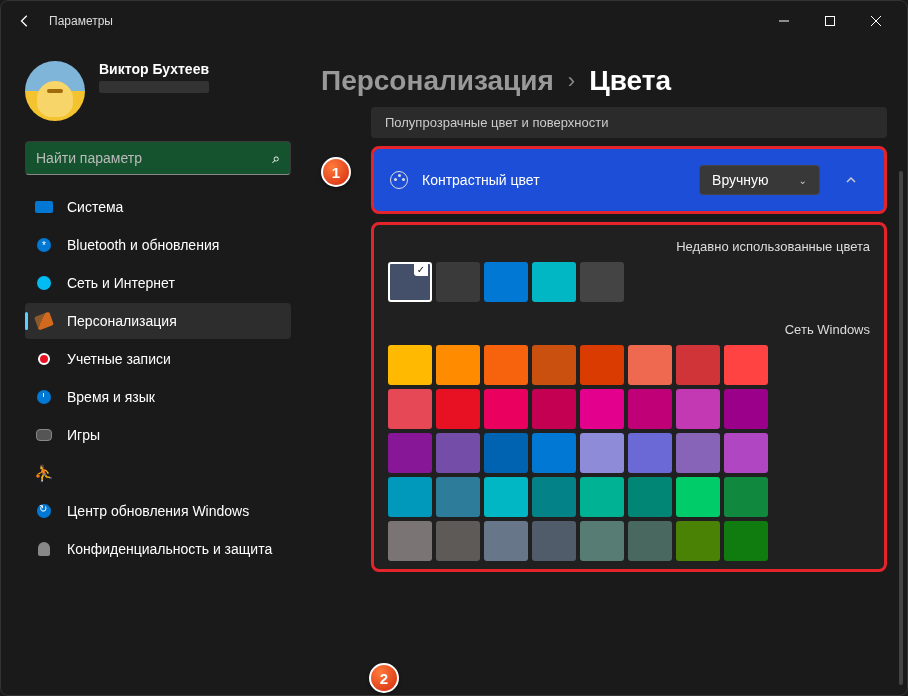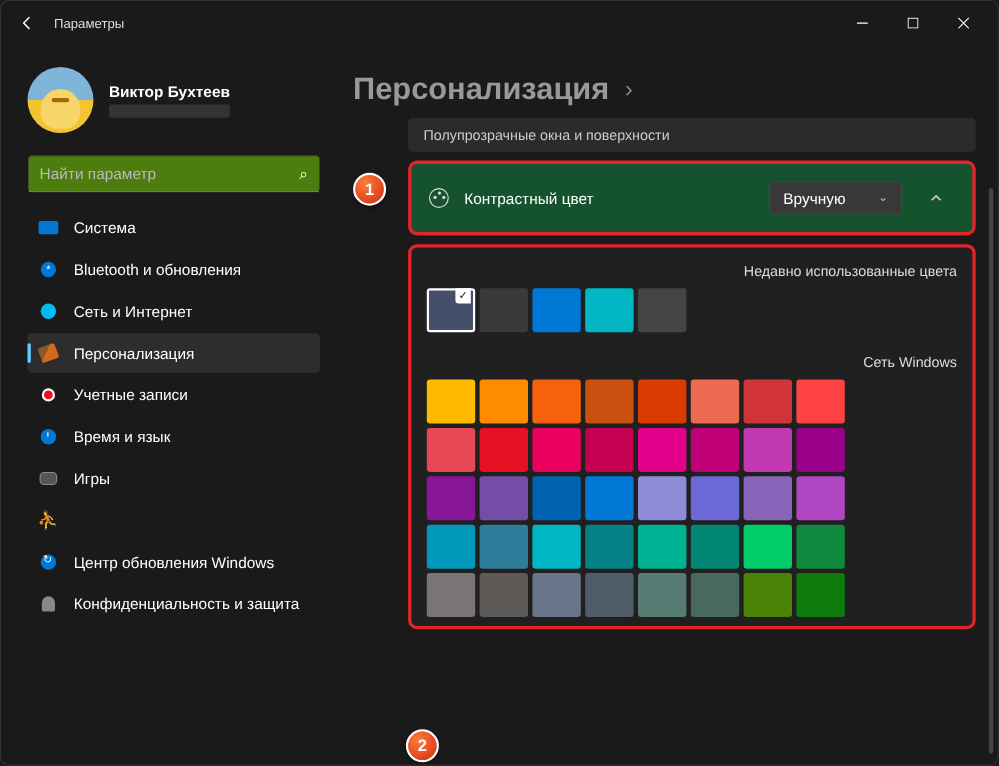--- a/index.html
+++ b/index.html
@@ -4,28 +4,28 @@
 <style>
 * { margin:0; padding:0; box-sizing:border-box; font-family:"Segoe UI",sans-serif; }
 body { background:#1a1a1a; width:908px; height:696px; overflow:hidden; position:relative; border-radius:8px; border:1px solid #333; }
 .titlebar { height:40px; display:flex; align-items:center; padding:0 8px; color:#fff;justify-content:center; }
 .back-btn { width:32px; height:32px; display:flex; align-items:center; justify-content:center; cursor:pointer; border-radius:4px; }
 .app-title { font-size:12px; margin-left:8px; color:#ddd; }
 .win-controls { margin-left:auto; display:flex; }
 .win-btn { width:46px; height:40px; display:flex; align-items:center; justify-content:center; cursor:pointer; color:#fff; }
 .container { display:flex; height:calc(100% - 40px); }
 .sidebar { width:300px; padding:10px 10px 10px 24px; display:flex; flex-direction:column; }
-.user-block { display:flex; align-items:center; margin:10px 0 20px 0; }
+.user-block { display:flex; align-items:flex-start; margin:10px 0 20px 0; }
 .avatar { width:60px; height:60px; border-radius:50%; background:linear-gradient(#7fb5d9 50%,#f4c430 50%); position:relative; overflow:hidden; flex-shrink:0; }
 .avatar::before { content:""; position:absolute; bottom:4px; left:50%; transform:translateX(-50%); width:36px; height:36px; background:#f8d568; border-radius:50% 50% 40% 40%; }
 .avatar::after { content:""; position:absolute; bottom:28px; left:50%; transform:translateX(-50%); width:16px; height:4px; background:#a0690c; border-radius:2px; }
 .user-info { margin-left:14px; color:#fff; }
 .user-name { font-size:14px; font-weight:600; }
 .user-email { font-size:12px; color:#555; background:#333; height:12px; width:110px; margin-top:4px; border-radius:2px; }
-.search-box { display:flex; align-items:center; background:#4d7c0f; border:1px solid #3a3a3a; border-bottom:1px solid #888; border-radius:4px; height:34px; padding:0 10px; margin-bottom:14px; }
+.search-box { display:flex; align-items:center; background:#14532d; border:1px solid #3a3a3a; border-bottom:1px solid #888; border-radius:4px; height:34px; padding:0 10px; margin-bottom:14px; }
 .search-box input { flex:1; background:transparent; border:none; outline:none; color:#fff; font-size:14px; }
 .search-box input::placeholder { color:#bbb; }
 .search-icon { color:#fff; font-size:14px; }
 .nav { display:flex; flex-direction:column; gap:2px; }
 .nav-item { display:flex; align-items:center; height:36px; padding:0 10px; border-radius:4px; color:#fff; font-size:14px; cursor:pointer; gap:14px; }
 .nav-item.active { background:#2d2d2d; position:relative; }
 .nav-item.active::before { content:""; position:absolute; left:0; top:9px; bottom:9px; width:3px; background:#60cdff; border-radius:2px; }
 .nav-icon { width:18px; height:18px; display:flex; align-items:center; justify-content:center; font-size:14px; }
 .ic-system { width:18px; height:12px; background:#0078d4; border-radius:2px; }
 .ic-bt { width:14px; height:14px; background:#0078d4; border-radius:50%; display:flex; align-items:center; justify-content:center; color:#fff; font-size:10px; }
@@ -41,21 +41,21 @@
 .ic-privacy { width:12px; height:14px; background:#888; border-radius:6px 6px 2px 2px; }
 .ic-update { width:14px; height:14px; background:#0078d4; border-radius:50%; position:relative; }
 .ic-update::before { content:"↻"; position:absolute; color:#fff; font-size:10px; top:-1px; left:2px; }
 .main { flex:1; padding:8px 20px 0 20px; overflow:hidden; position:relative; }
 .breadcrumb { display:flex; align-items:center; gap:14px; color:#fff; margin:16px 0 10px 0; }
 .bc-parent { font-size:28px; font-weight:600; color:#999; }
 .bc-sep { font-size:22px; color:#888; }
 .bc-current { font-size:28px; font-weight:600; color:#fff; }
 .panel-cut { background:#2b2b2b; border-radius:4px; padding:8px 14px; color:#ccc; font-size:13px; margin-left:50px; margin-bottom:8px; position:relative; }
 .callout-row { position:relative; margin-left:20px; }
-.accent-row { background:#14532d; border:3px solid #e3242b; border-radius:8px; display:flex; align-items:center; padding:14px 16px; gap:14px; margin-left:30px; }
+.accent-row { background:#1d4ed8; border:3px solid #e3242b; border-radius:8px; display:flex; align-items:center; padding:14px 16px; gap:14px; margin-left:30px; }
 .palette-icon { width:18px; height:18px; border:1.5px solid #ddd; border-radius:50%; position:relative; }
 .palette-icon::before { content:""; position:absolute; width:3px; height:3px; background:#ddd; border-radius:50%; top:2px; left:7px; box-shadow:-4px 4px 0 #ddd,4px 4px 0 #ddd; }
 .accent-label { flex:1; color:#fff; font-size:14px; }
 .dropdown { background:#383838; border:1px solid #454545; border-radius:4px; padding:6px 12px; display:flex; align-items:center; gap:30px; color:#fff; font-size:14px; cursor:pointer; }
 .chev { font-size:10px; color:#ccc; }
 .expand-btn { width:34px; height:34px; display:flex; align-items:center; justify-content:center; border-radius:4px; cursor:pointer; color:#ccc; font-size:12px; }
 .badge { position:absolute; width:30px; height:30px; background:radial-gradient(circle at 35% 30%,#ff7b3a,#d42a0f); border:2px solid #fff; border-radius:50%; display:flex; align-items:center; justify-content:center; color:#fff; font-weight:700; font-size:15px; z-index:10; box-shadow:0 2px 4px rgba(0,0,0,.4); }
 .badge-1 { top:156px; left:320px; }
 .badge-2 { bottom:2px; left:368px; }
 .color-section { border:3px solid #e3242b; border-radius:8px; margin:8px 0 0 50px; padding:14px 14px 8px 14px; background:#202020;text-align:right; }
@@ -168,24 +168,25 @@
           </span>
           <span>Конфиденциальность и защита</span>
         </div>
     </div>
   </div>
 
   <div class="main">
     <div class="breadcrumb">
       <span class="bc-parent">Персонализация</span>
       <span class="bc-sep">›</span>
+      <span class="bc-current">Цвета</span>
     </div>
 
     <div class="panel-cut">
-      <span>Полупрозрачные окна и поверхности</span>
+      <span>Полупрозрачные цвет и поверхности</span>
     </div>
 
     <div class="callout-row">
       <div class="accent-row">
         <span class="palette-icon"></span>
         <span class="accent-label">Контрастный цвет</span>
         <div class="dropdown">
           <span>Вручную</span>
           <span class="chev">⌄</span>
         </div>

